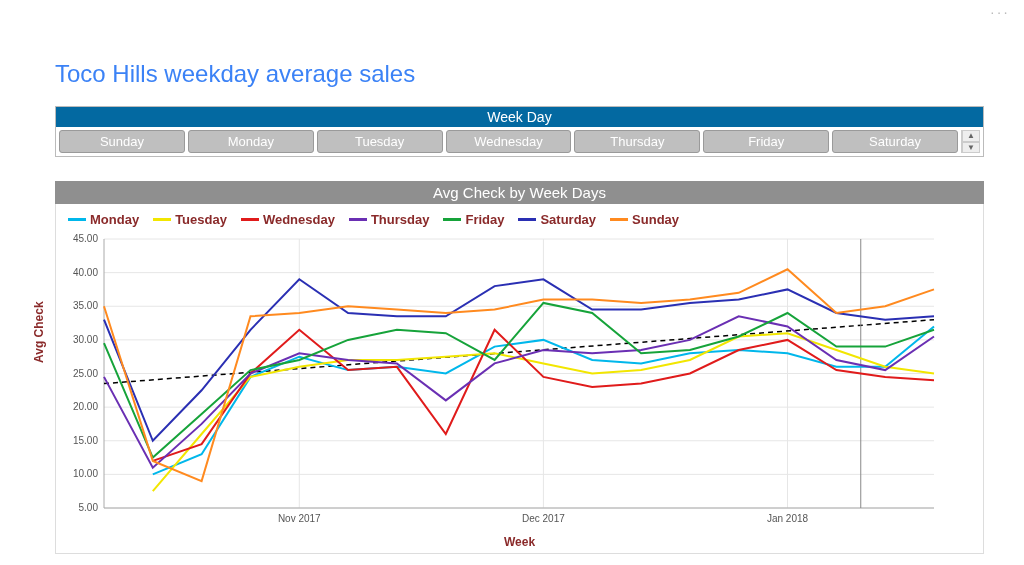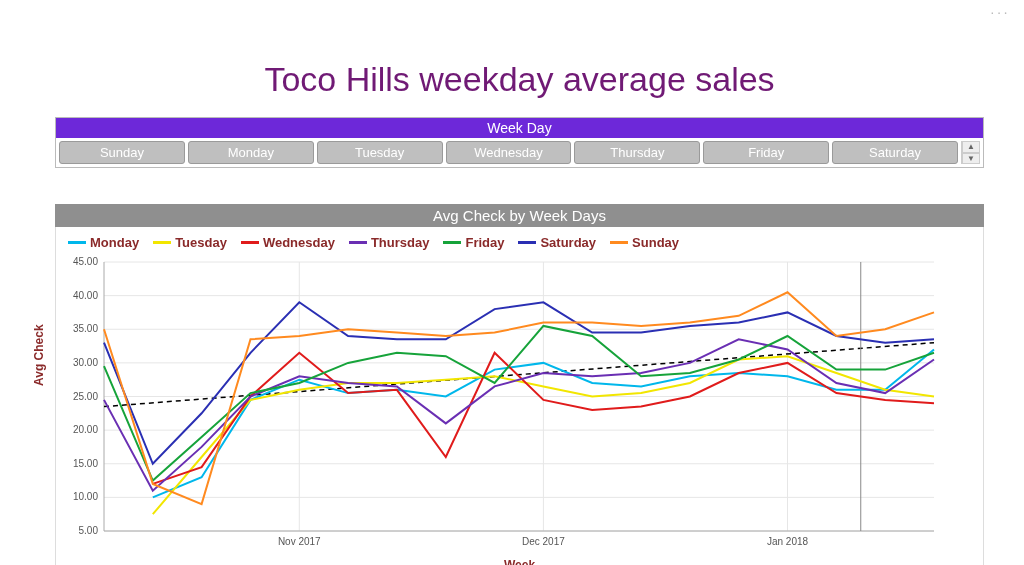--- a/index.html
+++ b/index.html
@@ -1,25 +1,25 @@
 <!DOCTYPE html>
 <html><head>
 <meta charset="utf-8">
 <style>
   html,body{margin:0;padding:0;background:#fff;font-family:"Segoe UI",Arial,sans-serif;}
   .page{width:1024px;height:565px;position:relative;box-sizing:border-box;padding:10px 40px 0 55px;}
   .dots{position:absolute;top:4px;right:14px;color:#bbb;letter-spacing:2px;font-size:14px;}
-  h1.title{text-align:center;font-weight:400;color:#701a75;font-size:34px;margin:50px 0 18px 0;}
+  h1.title{font-weight:400;color:#3b82f6;font-size:24px;margin:50px 0 18px 0;}
   .filter-panel{border:1px solid #bbb;}
-  .filter-head{background:#6d28d9;color:#fff;text-align:center;font-size:14px;padding:2px 0;}
+  .filter-head{background:#0369a1;color:#fff;text-align:center;font-size:14px;padding:2px 0;}
   .filter-row{display:flex;align-items:stretch;background:#fff;padding:3px;gap:3px;}
   .filter-btn{flex:1;min-width:0;background:#bfbfbf;color:#fff;border:1px solid #9a9a9a;border-radius:3px;font-size:13px;padding:3px 0;text-align:center;cursor:pointer;}
   .scroll-col{width:18px;display:flex;flex-direction:column;border-left:1px solid #ccc;}
   .scroll-btn{flex:1;display:flex;align-items:center;justify-content:center;font-size:8px;color:#666;background:#eee;border:1px solid #ccc;cursor:pointer;}
-  .chart-panel{margin-top:36px;border-radius:31px;}
+  .chart-panel{margin-top:24px;border-radius:31px;}
   .chart-head{background:#8f8f8f;color:#fff;text-align:center;font-size:15px;padding:3px 0;}
   .chart-body{border:1px solid #ddd;border-top:none;padding:6px 8px 4px 8px;}
   .legend{display:flex;flex-wrap:wrap;gap:14px;padding:2px 4px 6px 4px;font-weight:700;font-size:13px;color:#8a2a2a;}
   .legend-item{display:flex;align-items:center;gap:4px;}
   .swatch{width:18px;height:3px;display:inline-block;}
   .plot-wrap{position:relative;height:300px;}
   .ylab{position:absolute;left:-32px;top:50%;transform:rotate(-90deg) translateX(20px);transform-origin:left top;color:#8a2a2a;font-weight:700;font-size:12px;}
   .xlab{text-align:center;color:#8a2a2a;font-weight:700;font-size:12px;margin-top:2px;}
   svg{display:block;}
   .grid line{stroke:#e6e6e6;stroke-width:1;}

